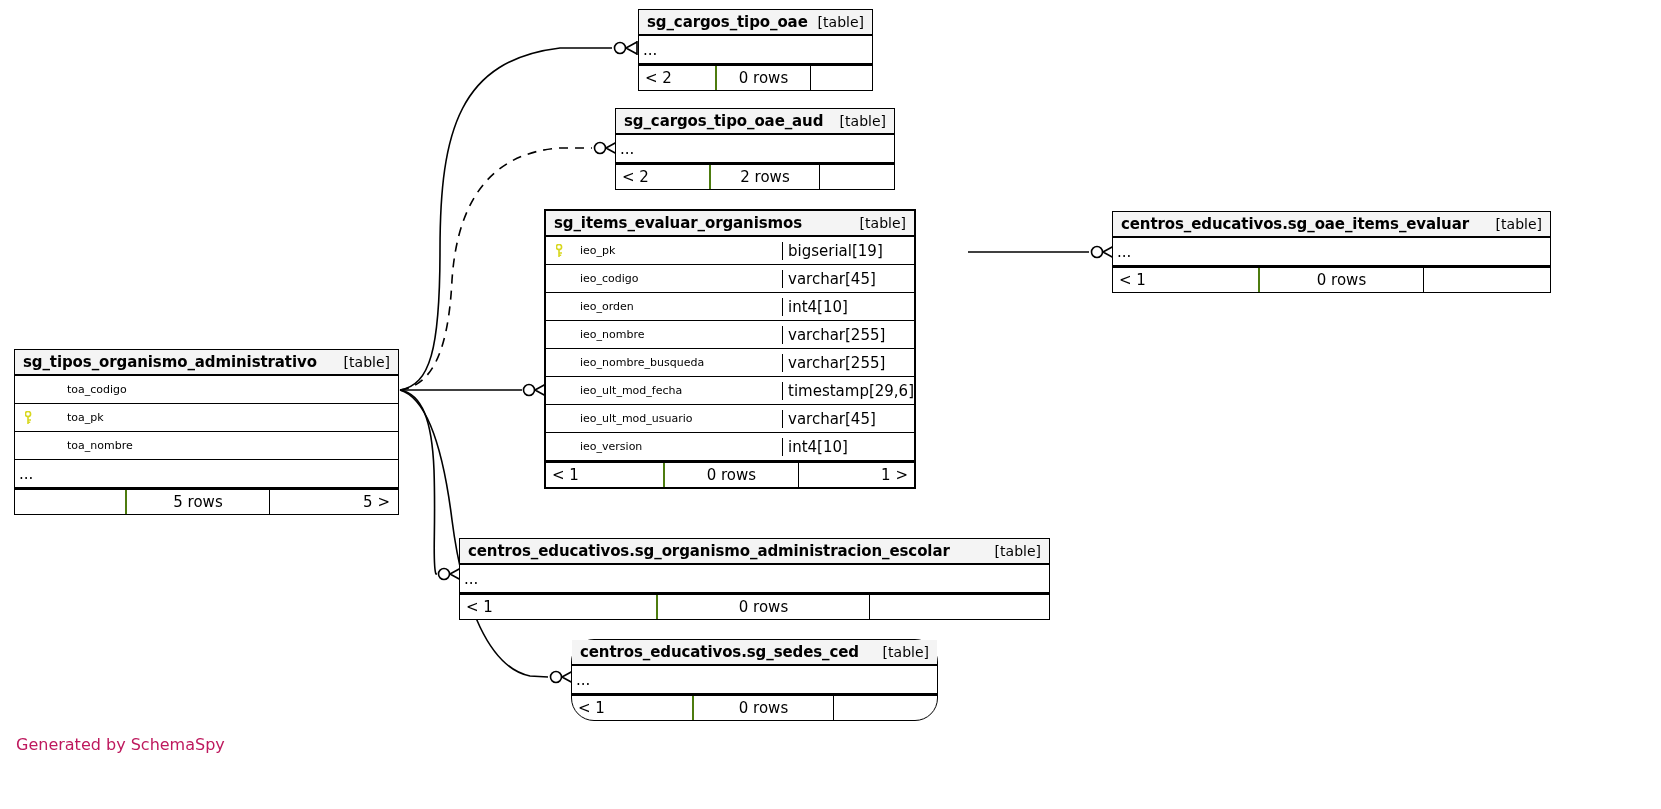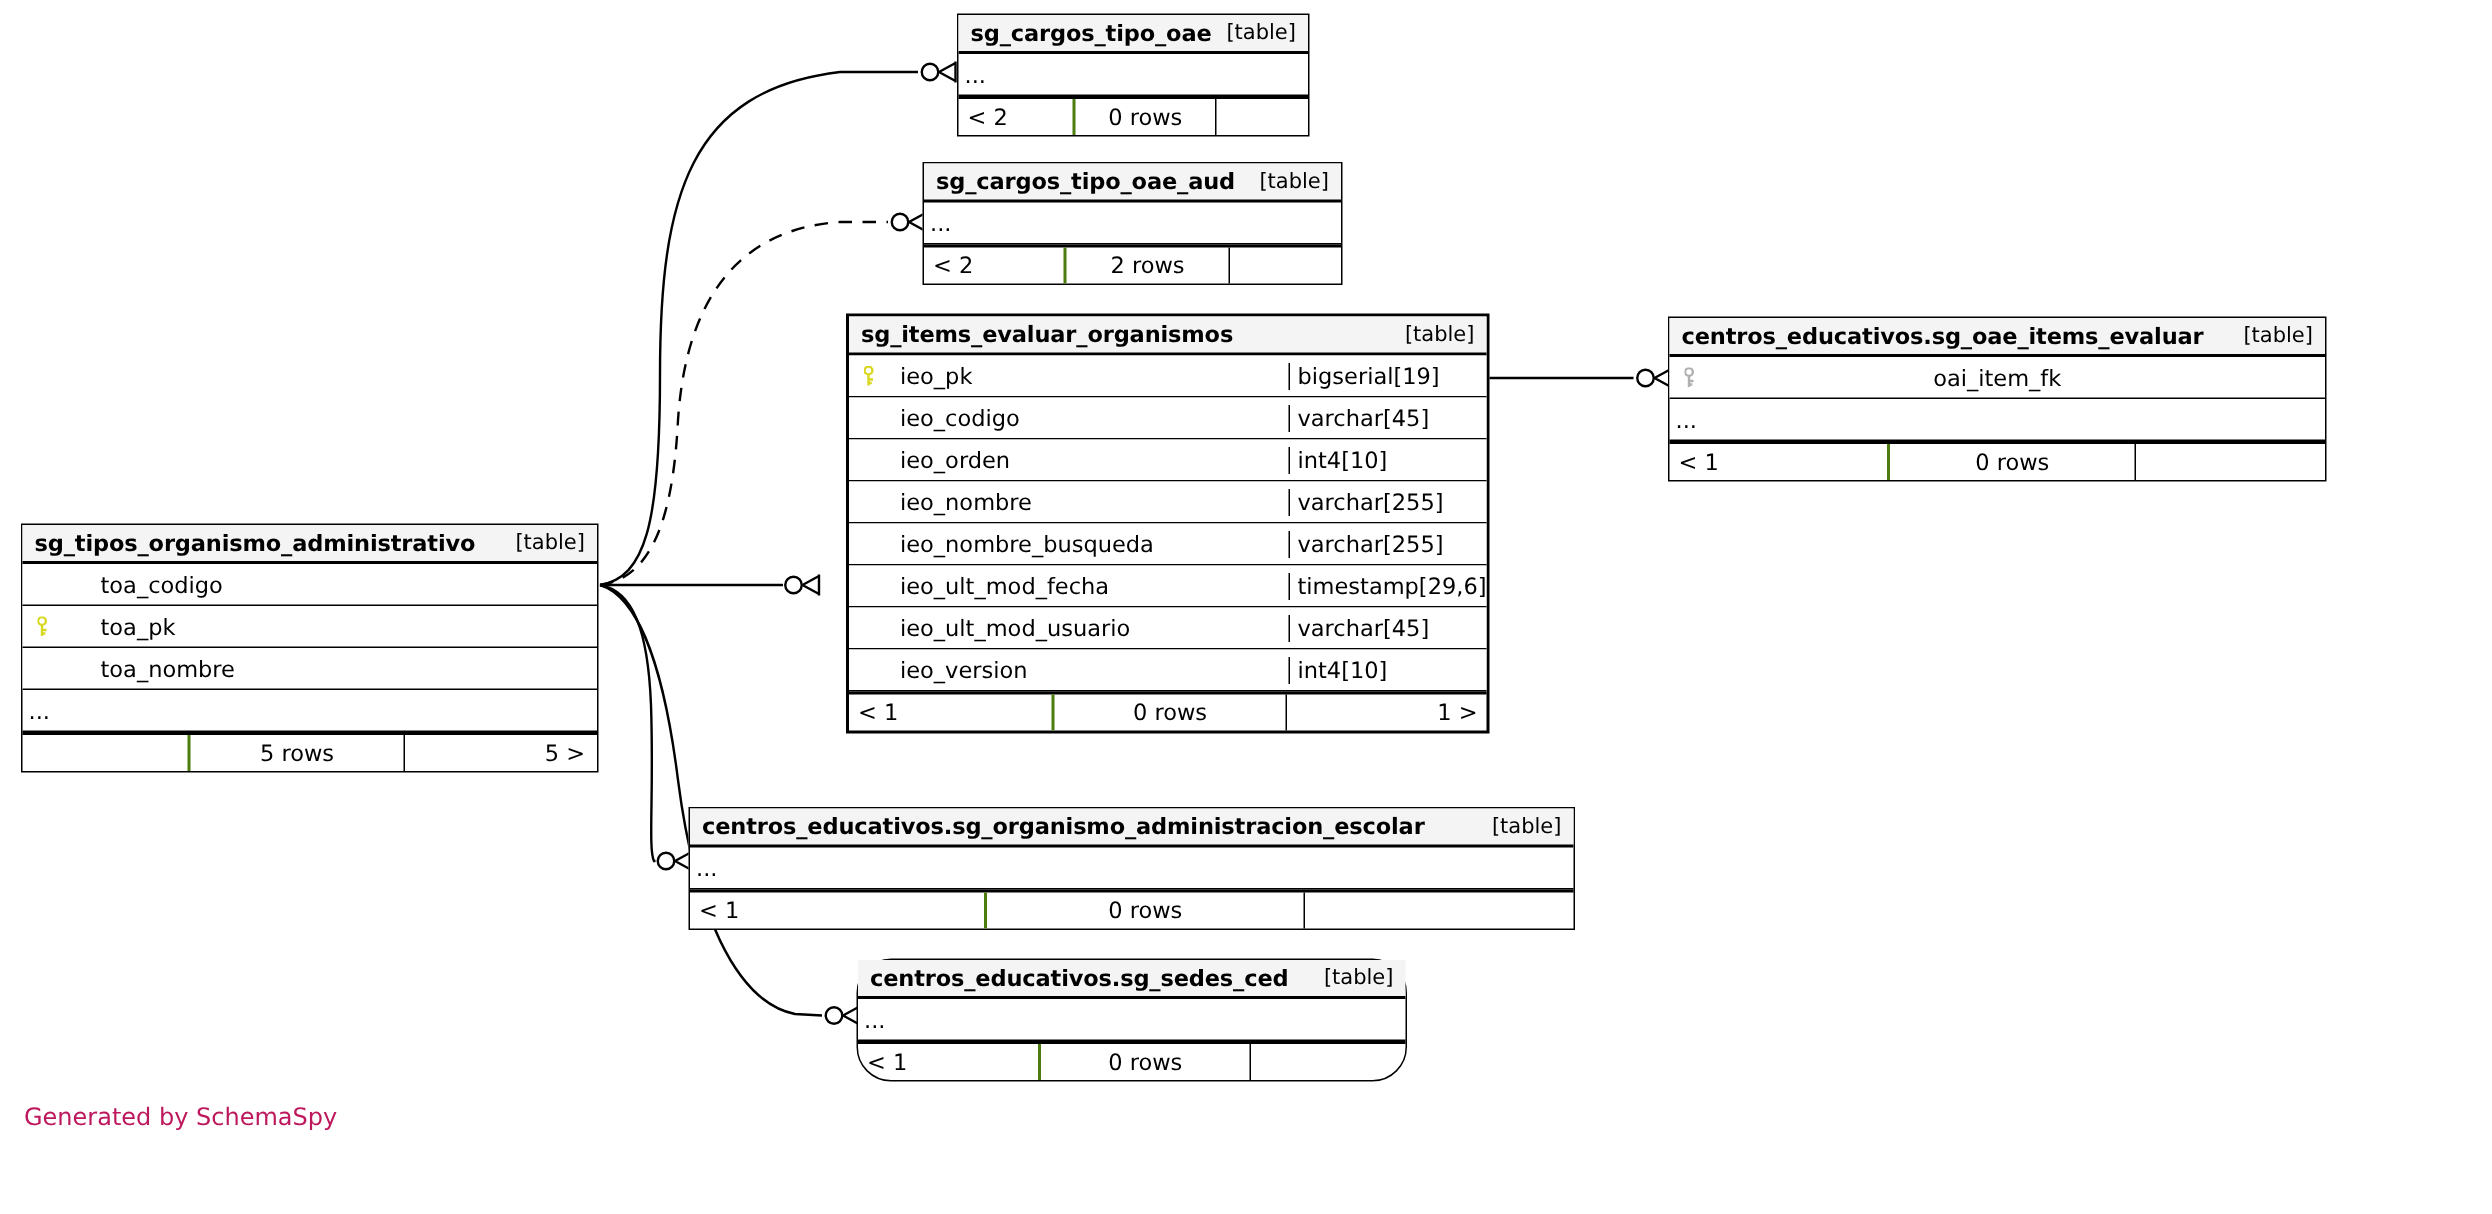--- a/index.html
+++ b/index.html
@@ -36,21 +36,21 @@
     height:28px;
     border-bottom:1px solid #000;
     box-sizing:border-box;
     background:#fff;
   }
   .col-row:last-of-type{border-bottom:none;}
   .col-key{
     width:30px;min-width:30px;text-align:center;
     font-size:14px;line-height:1;
   }
-  .col-name{flex:1;padding-left:4px;font-size:15px;white-space:nowrap;}
+  .col-name{flex:1;padding-left:4px;font-size:11px;white-space:nowrap;}
   .col-name.center{text-align:center;padding-left:0;}
   .col-type{
     border-left:1px solid #000;
     padding-left:5px;
     box-sizing:border-box;
     white-space:nowrap;
     font-size:15px;
   }
   .ellipsis-row{
     display:flex;align-items:center;
@@ -147,21 +147,21 @@
       <span class="ttag">[table]</span>
     </div>
     <div class="ellipsis-row">...</div>
     <div class="foot-row">
       <div class="foot-cell l" style="width:93px;">&lt; 2</div>
       <div class="foot-cell c" style="width:111px;">2 rows</div>
       <div class="foot-cell r" style="width:74px;"></div>
     </div>
   </div>
 
-  <div class="tbl" style="left:564px;top:209px;width:429px;">
+  <div class="tbl" style="left:544px;top:209px;width:372px;">
     <div class="tbl-title">
       <span class="tname">sg_items_evaluar_organismos</span>
       <span class="ttag">[table]</span>
     </div>
 
     <div class="col-row">
       <span class="col-key">
         <svg class="keyicon" viewBox="0 0 10 14">
             <circle cx="3" cy="3" r="2.6" fill="none" stroke="#d8d820" stroke-width="1.6"></circle>
             <path d="M3,5.6 L3,13 M3,9 L6,9 M3,11.3 L5.2,11.3" stroke="#d8d820" stroke-width="1.6" fill="none"></path>
@@ -211,29 +211,20 @@
       <div class="foot-cell c" style="width:157px;">0 rows</div>
       <div class="foot-cell r" style="width:133px;">1 &gt;</div>
     </div>
   </div>
 
   <div class="tbl thin" style="left:1112px;top:211px;width:439px;">
     <div class="tbl-title">
       <span class="tname">centros_educativos.sg_oae_items_evaluar</span>
       <span class="ttag">[table]</span>
     </div>
-    <div class="col-row">
-      <span class="col-key">
-        <svg class="keyicon" viewBox="0 0 10 14">
-            <circle cx="3" cy="3" r="2.6" fill="none" stroke="#b0b0b0" stroke-width="1.6"></circle>
-            <path d="M3,5.6 L3,13 M3,9 L6,9 M3,11.3 L5.2,11.3" stroke="#b0b0b0" stroke-width="1.6" fill="none"></path>
-          </svg>
-      </span>
-      <span class="col-name center" style="padding-right:30px;">oai_item_fk</span>
-    </div>
     <div class="ellipsis-row">...</div>
     <div class="foot-row">
       <div class="foot-cell l" style="width:145px;">&lt; 1</div>
       <div class="foot-cell c" style="width:166px;">0 rows</div>
       <div class="foot-cell r" style="width:126px;"></div>
     </div>
   </div>
 
   <div class="tbl thin" style="left:14px;top:349px;width:385px;">
     <div class="tbl-title">

